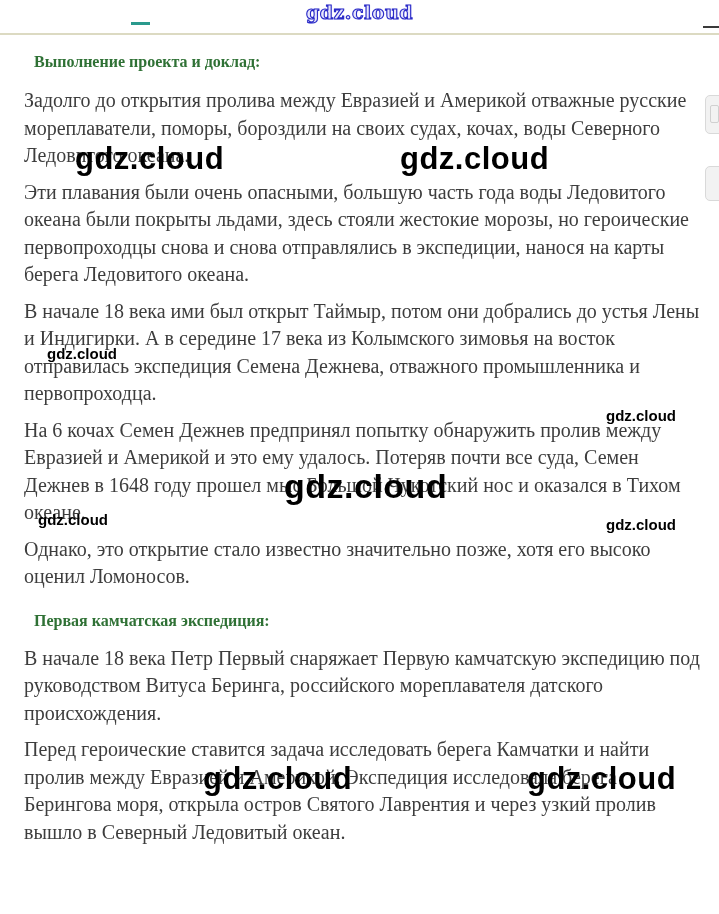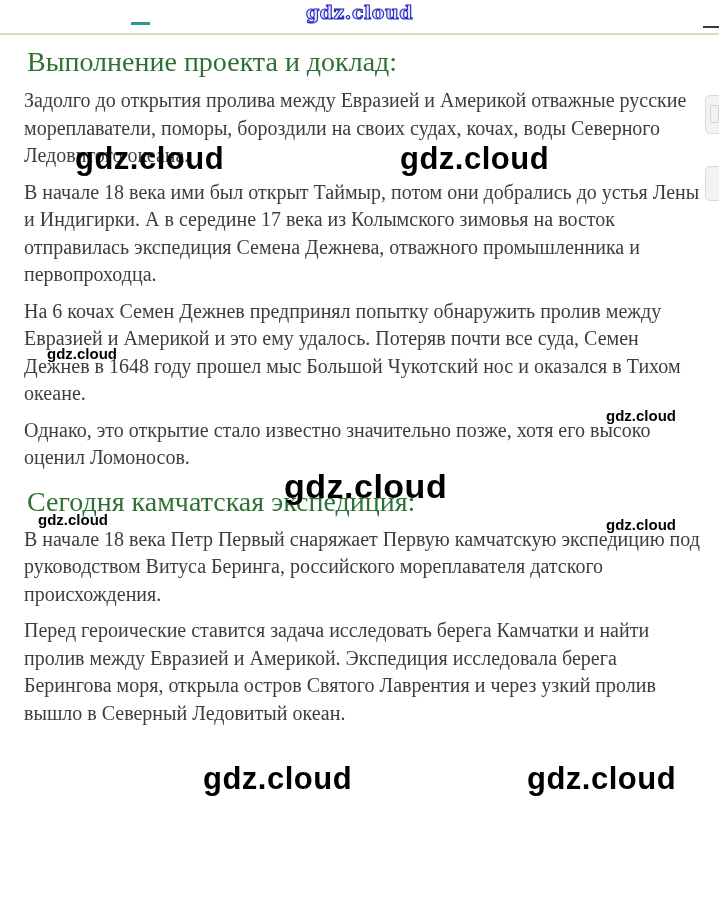--- a/index.html
+++ b/index.html
@@ -49,24 +49,24 @@
     width: 7px; height: 16px;
     border: 1px solid #d0d0d0; border-radius: 2px;
   }
   
   .article {
     position: absolute; left: 24px; top: 50px;
     width: 676px;
     color: #3d3d3d;
   }
   .article h2 {
-    font-size: 28px; line-height: 24px;
-    margin: 0 0 13px 3px;
+    font-size: 16px; line-height: 24px;
+    margin: 0 0 13px 10px;
     color: #2f7135;
-    font-weight: normal;
+    font-weight: bold;
   }
   .article h2.second { margin-top: 18px; margin-bottom: 12px; }
   .article p {
     font-size: 20px; line-height: 27.5px;
     margin: 0 0 9px 0;
     font-weight: normal;
   }
   
   .wm {
     position: absolute;
@@ -88,25 +88,26 @@
 <div class="top-rule"></div>
 
 <div class="side-btn first">
   <span class="glyph"></span>
 </div>
 <div class="side-btn second"></div>
 
 <div class="article">
   <h2>Выполнение проекта и доклад:</h2>
   <p>Задолго до открытия пролива между Евразией и Америкой отважные русские мореплаватели, поморы, бороздили на своих судах, кочах, воды Северного Ледовитого океана.</p>
+  <p>Эти плавания были очень опасными, большую часть года воды Ледовитого океана были покрыты льдами, здесь стояли жестокие морозы, но героические первопроходцы снова и снова отправлялись в экспедиции, нанося на карты берега Ледовитого океана.</p>
   <p>В начале 18 века ими был открыт Таймыр, потом они добрались до устья Лены и Индигирки. А в середине 17 века из Колымского зимовья на восток отправилась экспедиция Семена Дежнева, отважного промышленника и первопроходца.</p>
   <p>На 6 кочах Семен Дежнев предпринял попытку обнаружить пролив между Евразией и Америкой и это ему удалось. Потеряв почти все суда, Семен Дежнев в 1648 году прошел мыс Большой Чукотский нос и оказался в Тихом океане.</p>
   <p>Однако, это открытие стало известно значительно позже, хотя его высоко оценил Ломоносов.</p>
 
-  <h2 class="second">Сегодня камчатская экспедиция:</h2>
+  <h2 class="second">Первая камчатская экспедиция:</h2>
   <p>В начале 18 века Петр Первый снаряжает Первую камчатскую экспедицию под руководством Витуса Беринга, российского мореплавателя датского происхождения.</p>
   <p>Перед героические ставится задача исследовать берега Камчатки и найти пролив между Евразией и Америкой. Экспедиция исследовала берега Берингова моря, открыла остров Святого Лаврентия и через узкий пролив вышло в Северный Ледовитый океан.</p>
 </div>
 
 <div class="wm wm-lg" style="left:75px;  top:141px;">gdz.cloud</div>
 <div class="wm wm-lg" style="left:400px; top:141px;">gdz.cloud</div>
 <div class="wm wm-sm" style="left:47px;  top:345px;">gdz.cloud</div>
 <div class="wm wm-sm" style="left:606px; top:407px;">gdz.cloud</div>
 <div class="wm wm-xl" style="left:284px; top:467px;">gdz.cloud</div>
 <div class="wm wm-sm" style="left:38px;  top:511px;">gdz.cloud</div>

